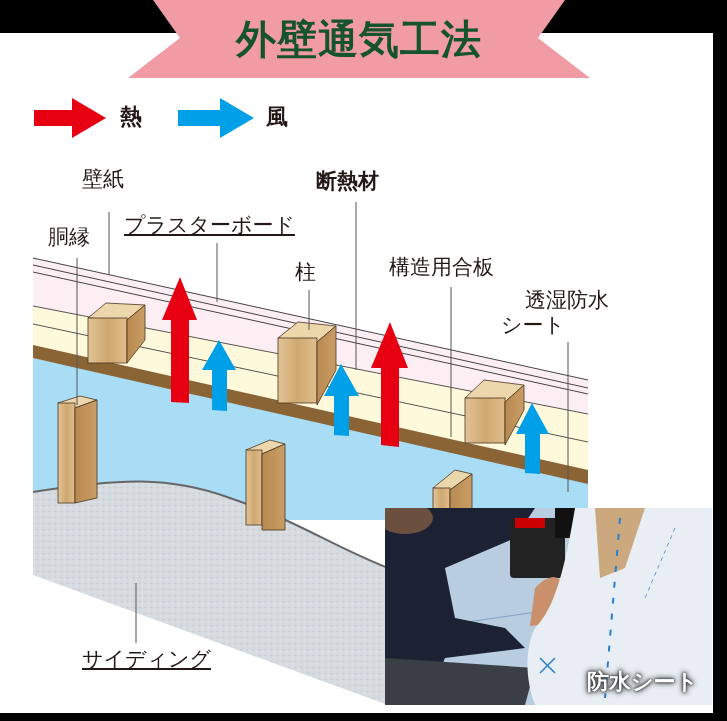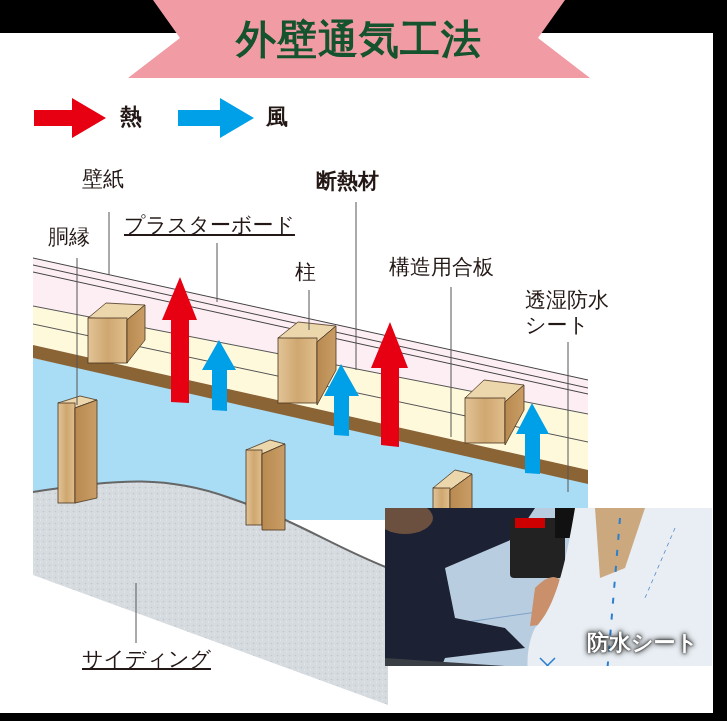--- a/index.html
+++ b/index.html
@@ -7,21 +7,21 @@
     .bg-black-top { position: absolute; left: 0; top: 0; width: 727px; height: 33px; background: #000; }
     .bg-black-right { position: absolute; left: 713px; top: 0; width: 14px; height: 721px; background: #000; }
     .bg-black-bottom { position: absolute; left: 0; top: 713px; width: 727px; height: 8px; background: #000; }
     .banner { position: absolute; left: 128px; top: 0; width: 462px; height: 78px; }
     .banner-title { position: absolute; left: 128px; top: 12px; width: 462px; text-align: center; color: #14532d; font-size: 40px; font-weight: bold; letter-spacing: 1px; font-family: "DejaVu Sans", sans-serif; }
     .legend { position: absolute; top: 98px; left: 34px; height: 40px; }
     .legend-item { position: absolute; top: 0; height: 40px; }
     .legend-label { position: absolute; top: 4px; font-size: 22px; color: #231815; font-weight: bold; }
     .diagram { position: absolute; left: 0; top: 0; }
     .lbl { position: absolute; font-size: 21px; color: #231815; white-space: nowrap; line-height: 1.1; }
-    .photo { position: absolute; left: 385px; top: 508px; width: 327px; height: 158px; overflow: hidden; background: #c9d6e3; }
+    .photo { position: absolute; left: 385px; top: 508px; width: 327px; height: 197px; overflow: hidden; background: #c9d6e3; }
     .photo-caption { position: absolute; right: 14px; bottom: 8px; color: #fff; font-size: 22px; font-weight: bold; text-shadow: 0 0 4px #333, 0 0 6px #333, 0 0 2px #000; }
   </style>
 </head>
 <body>
 
 <div class="bg-black-top"></div>
 
 <svg class="diagram" width="727" height="721" viewBox="0 0 727 721">
   <defs>
     <linearGradient id="woodFront" x1="0" x2="1">
@@ -135,21 +135,21 @@
   </div>
 </div>
 
 <div class="lbl" style="left:82px; top:168px;">壁紙</div>
 <div class="lbl" style="left:48px; top:226px;text-align:right;">胴縁</div>
 <div class="lbl" style="left:124px; top:214px;text-decoration:underline;">プラスターボード</div>
 <div class="lbl" style="left:316px; top:170px;font-weight:bold;">断熱材</div>
 <div class="lbl" style="left:295px; top:261px;">柱</div>
 <div class="lbl" style="left:389px; top:256px;">構造用合板</div>
 <div class="lbl" style="left:525px; top:289px;">透湿防水</div>
-<div class="lbl" style="left:525px; top:314px;">シート</div>
+<div class="lbl" style="left:501px; top:314px;">シート</div>
 <div class="lbl" style="left:82px; top:648px;text-decoration:underline;">サイディング</div>
 
 <div class="photo">
   <svg width="327" height="197" viewBox="0 0 327 197">
     <rect width="327" height="197" fill="#b9cde0"></rect>
 
     <line x1="60" y1="40" x2="200" y2="10" stroke="#7ea2c8" stroke-width="1"></line>
     <line x1="40" y1="120" x2="180" y2="100" stroke="#7ea2c8" stroke-width="1"></line>
 
     <path d="M0,0 L150,0 L130,30 L60,60 L70,110 L120,120 L140,140 L60,150 L40,197 L0,197 Z" fill="#1c2233"></path>

